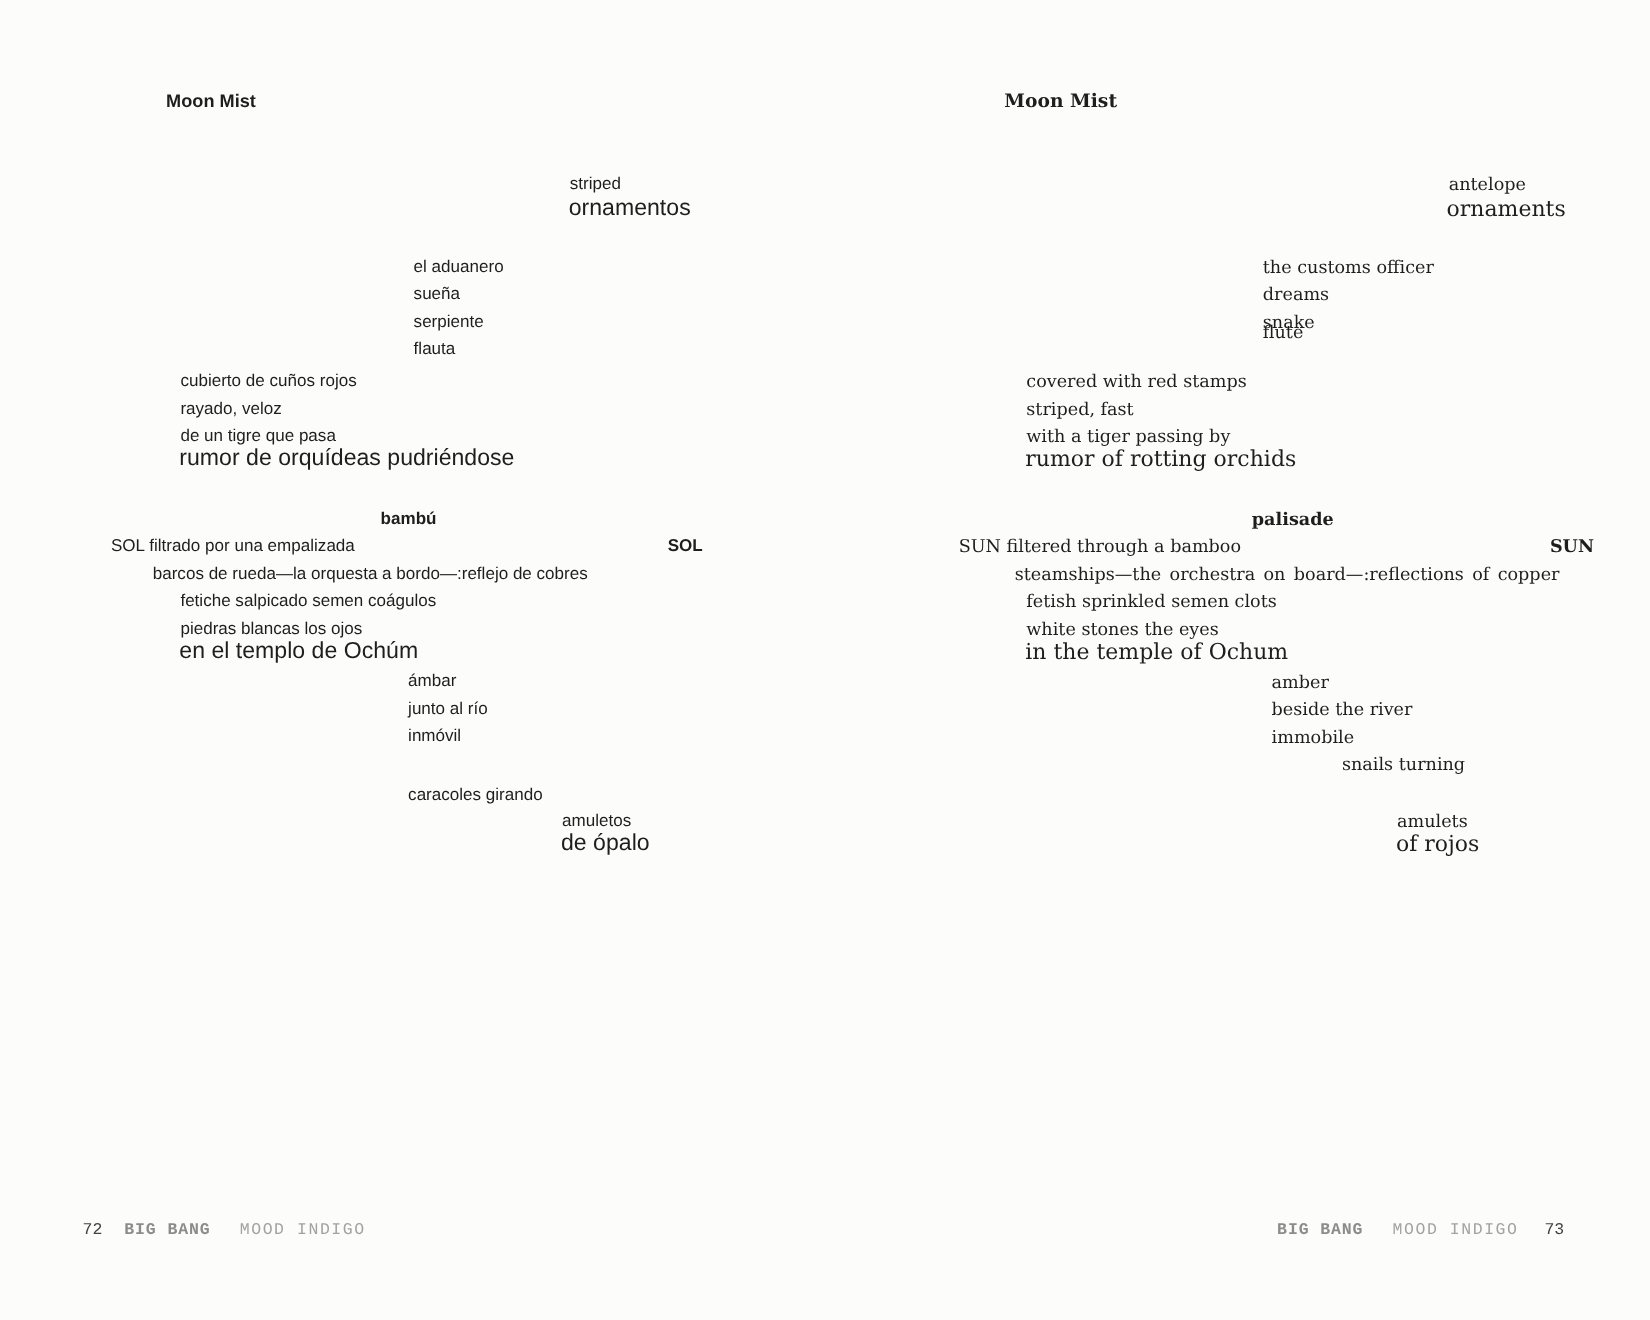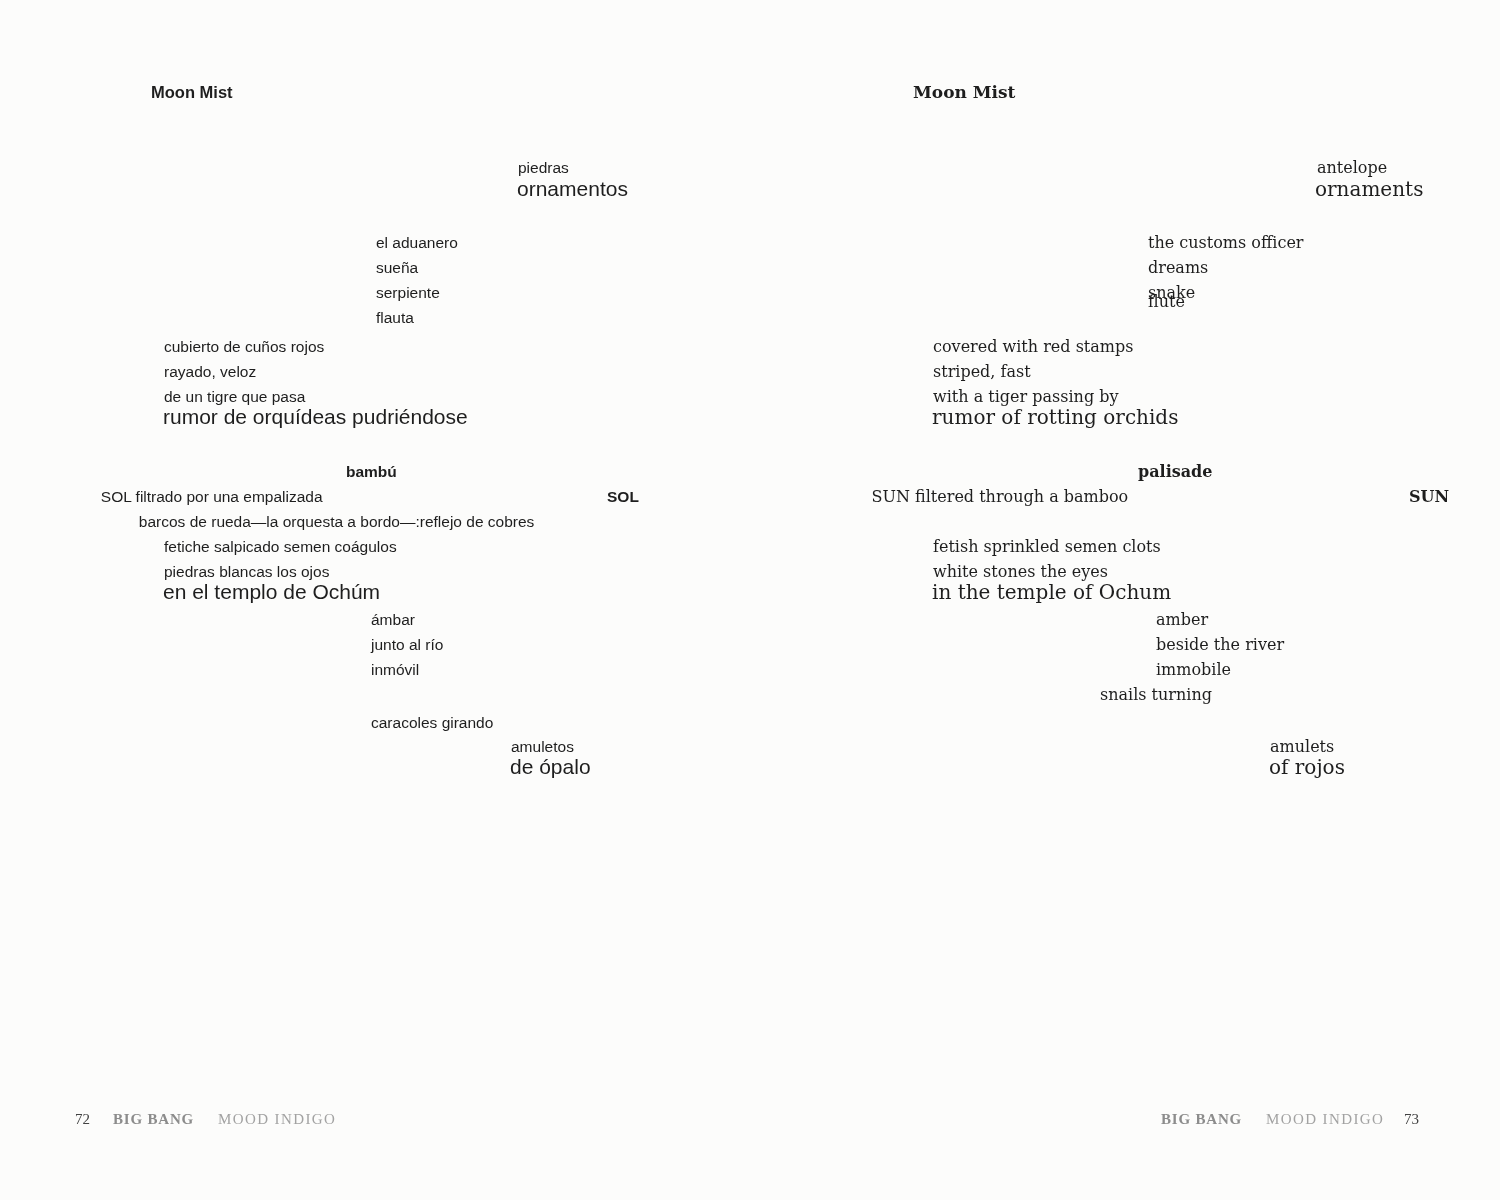--- a/index.html
+++ b/index.html
@@ -23,39 +23,39 @@
   .sans { font-family: "Liberation Sans", sans-serif; font-size: 15.5px; }
   .serif { font-family: "DejaVu Serif", serif; font-size: 16px; }
   .sans.lg { font-size: 21px; line-height: 26px; }
   .serif.lg { font-size: 20px; line-height: 26px; }
   .hdr-sans { font-family: "Liberation Sans", sans-serif; font-size: 16.5px; font-weight: bold; }
   .hdr-serif { font-family: "DejaVu Serif", serif; font-size: 17px; font-weight: bold; }
   .tail { position: absolute; top: 0; font-weight: bold; }
   .wide { word-spacing: 2.5px; }
   .foot {
     position: absolute;
-    font-family: Liberation Serif, serif;
+    font-family: Liberation Mono, monospace;
     font-size: 15px;
     line-height: 22px;
     white-space: pre;
   }
   .foot-num { color: #424242; }
   .foot-book { color: #8c8c8c; font-weight: bold; letter-spacing: 0.8px; }
   .foot-sec { color: #a2a2a2; letter-spacing: 1.4px; }
 </style>
 </head>
 <body>
 
 <div class="spread">
 
   <div>
 
     <div class="ln hdr-sans" style="left:151px; top:80px">Moon Mist</div>
 
-    <div class="ln sans" style="left:518px; top:155px">piedras</div>
+    <div class="ln sans" style="left:518px; top:155px">striped</div>
     <div class="ln sans lg" style="left:517px; top:176px">ornamentos</div>
 
     <div class="ln sans" style="left:376px; top:230px">el aduanero</div>
     <div class="ln sans" style="left:376px; top:255px">sueña</div>
     <div class="ln sans" style="left:376px; top:280px">serpiente</div>
     <div class="ln sans" style="left:376px; top:305px">flauta</div>
 
     <div class="ln sans" style="left:164px; top:334px">cubierto de cuños rojos</div>
     <div class="ln sans" style="left:164px; top:359px">rayado, veloz</div>
     <div class="ln sans" style="left:164px; top:384px">de un tigre que pasa</div>
@@ -104,31 +104,32 @@
     <div class="ln serif" style="left:933px; top:334px">covered with red stamps</div>
     <div class="ln serif" style="left:933px; top:359px">striped, fast</div>
     <div class="ln serif" style="left:933px; top:384px">with a tiger passing by</div>
     <div class="ln serif lg" style="left:932px; top:404px">rumor of rotting orchids</div>
 
     <div class="ln serif" style="left:841px; top:459px">
       <span>SUN filtered through a bamboo</span>
       <span class="tail" style="left:297px">palisade</span>
     </div>
     <div class="ln serif wide" style="left:877px; top:484px">
+      <span>steamships—the orchestra on board—:reflections of copper</span>
       <span class="tail" style="left:532px">SUN</span>
     </div>
 
     <div class="ln serif" style="left:933px; top:534px">fetish sprinkled semen clots</div>
     <div class="ln serif" style="left:933px; top:559px">white stones the eyes</div>
     <div class="ln serif lg" style="left:932px; top:579px">in the temple of Ochum</div>
 
     <div class="ln serif" style="left:1156px; top:607px">amber</div>
     <div class="ln serif" style="left:1156px; top:632px">beside the river</div>
     <div class="ln serif" style="left:1156px; top:657px">immobile</div>
-    <div class="ln serif" style="left:1100px; top:682px">snails turning</div>
+    <div class="ln serif" style="left:1220px; top:682px">snails turning</div>
 
     <div class="ln serif" style="left:1270px; top:734px">amulets</div>
     <div class="ln serif lg" style="left:1269px; top:754px">of rojos</div>
 
     <div>
       <span class="foot foot-book" style="left:1161px; top:1108px">BIG BANG</span>
       <span class="foot foot-sec" style="left:1266px; top:1108px">MOOD INDIGO</span>
       <span class="foot foot-num" style="left:1404px; top:1108px">73</span>
     </div>
   </div>

